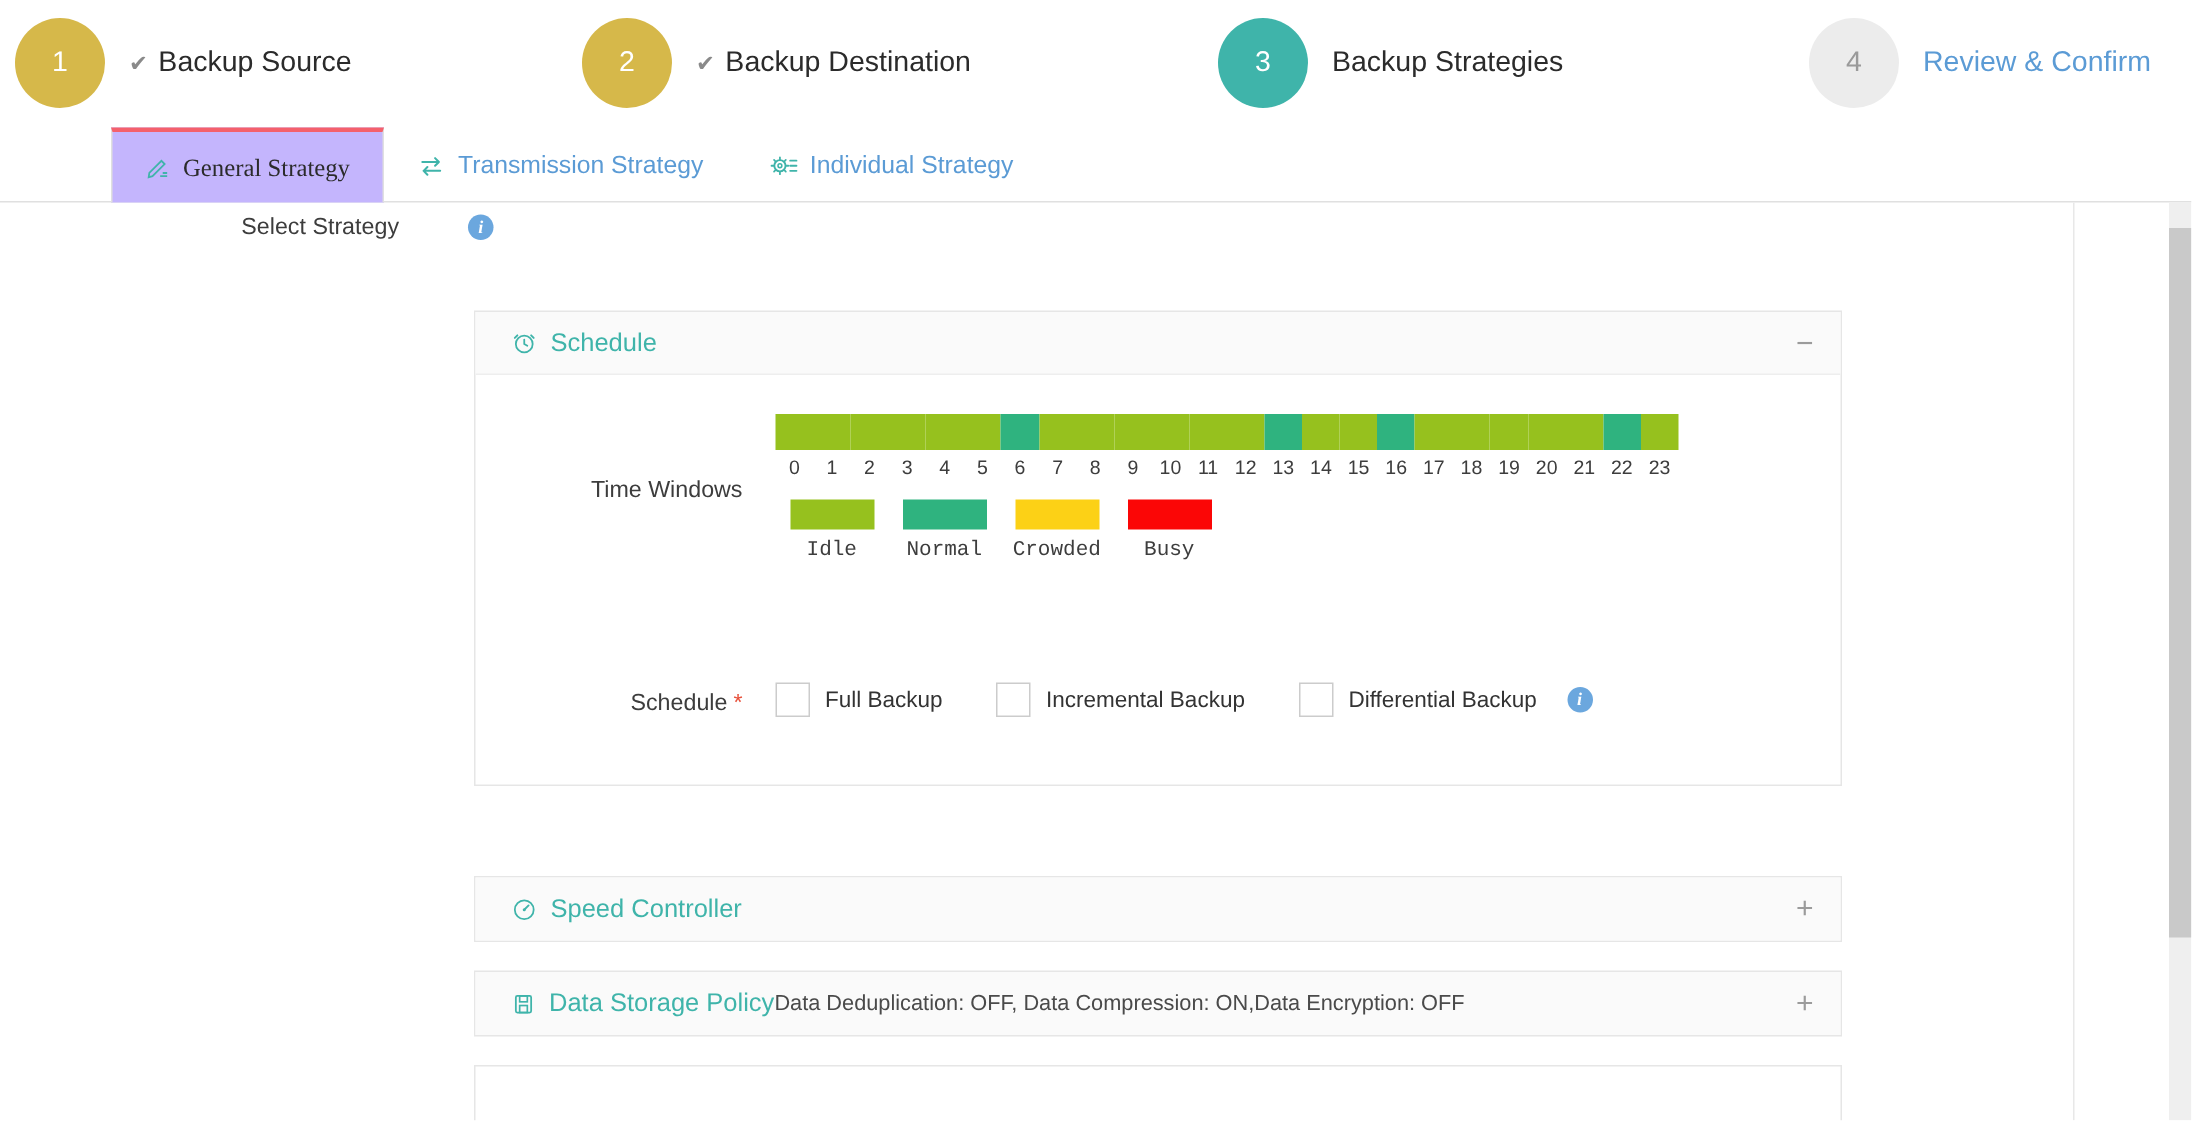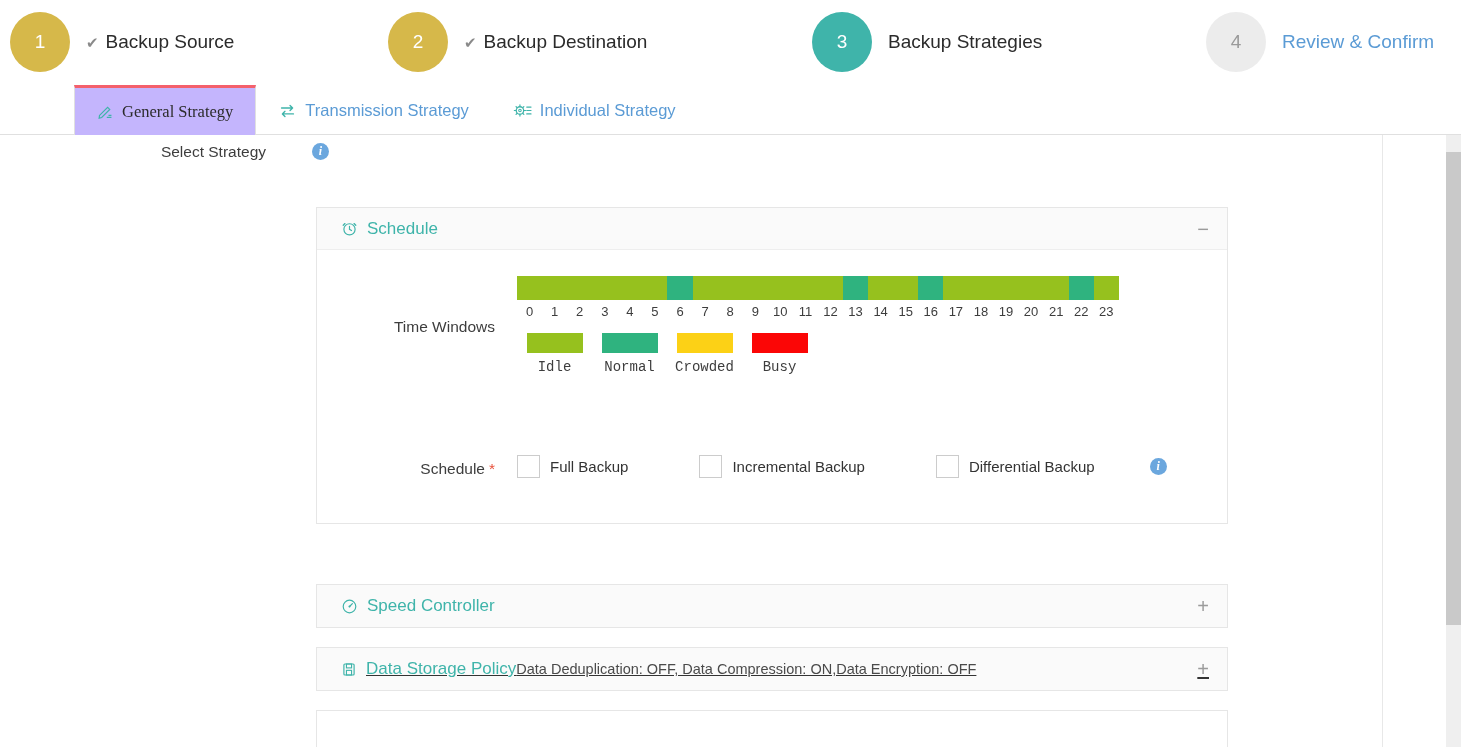--- a/index.html
+++ b/index.html
@@ -240,21 +240,21 @@
   }
   .chev {
     position: absolute; right: 11px; top: 50%;
     margin-top: -4px;
     width: 9px; height: 9px;
     border-right: 2px solid #555;
     border-bottom: 2px solid #555;
     transform: rotate(45deg);
   }
 
-  .cbgroup { display: flex; align-items: center; gap: 35px; }
+  .cbgroup { display: flex; align-items: center; }
   .cbitem { display: flex; align-items: center; margin-right: 36px; }
   .cbox {
     width: 23px; height: 23px;
     border: 1px solid #cccccc;
     background: #ffffff;
     cursor: pointer;
     flex: 0 0 auto;
   }
   .cblabel { margin-left: 10px; font-size: 15px; color: #333333; white-space: nowrap; }
 
@@ -485,21 +485,21 @@
               <path d="M10 10 L13.4 6.6" fill="none" stroke="#3fb4aa" stroke-width="1.5" stroke-linecap="round"></path>
               <circle cx="10" cy="10" r="1.2" fill="#3fb4aa"></circle>
             </svg>
           </span>
           <span>Speed Controller</span>
         </div>
         <span class="panel-toggle">+</span>
       </div>
     </div>
 
-    <div class="panel" style="top:512px;text-decoration:underline;">
+    <div class="panel" style="top:512px;">
       <div class="panel-head collapsed">
         <div class="panel-title">
           <span>
             <svg width="16" height="17" viewBox="0 0 18 20">
               <rect x="3" y="3.5" width="12" height="13" rx="1.2" fill="none" stroke="#3fb4aa" stroke-width="1.4"></rect>
               <rect x="6" y="3.5" width="6" height="4.6" fill="none" stroke="#3fb4aa" stroke-width="1.3"></rect>
               <rect x="6" y="11" width="6" height="5.5" fill="none" stroke="#3fb4aa" stroke-width="1.3"></rect>
             </svg>
           </span>
           <span>Data Storage Policy</span>

